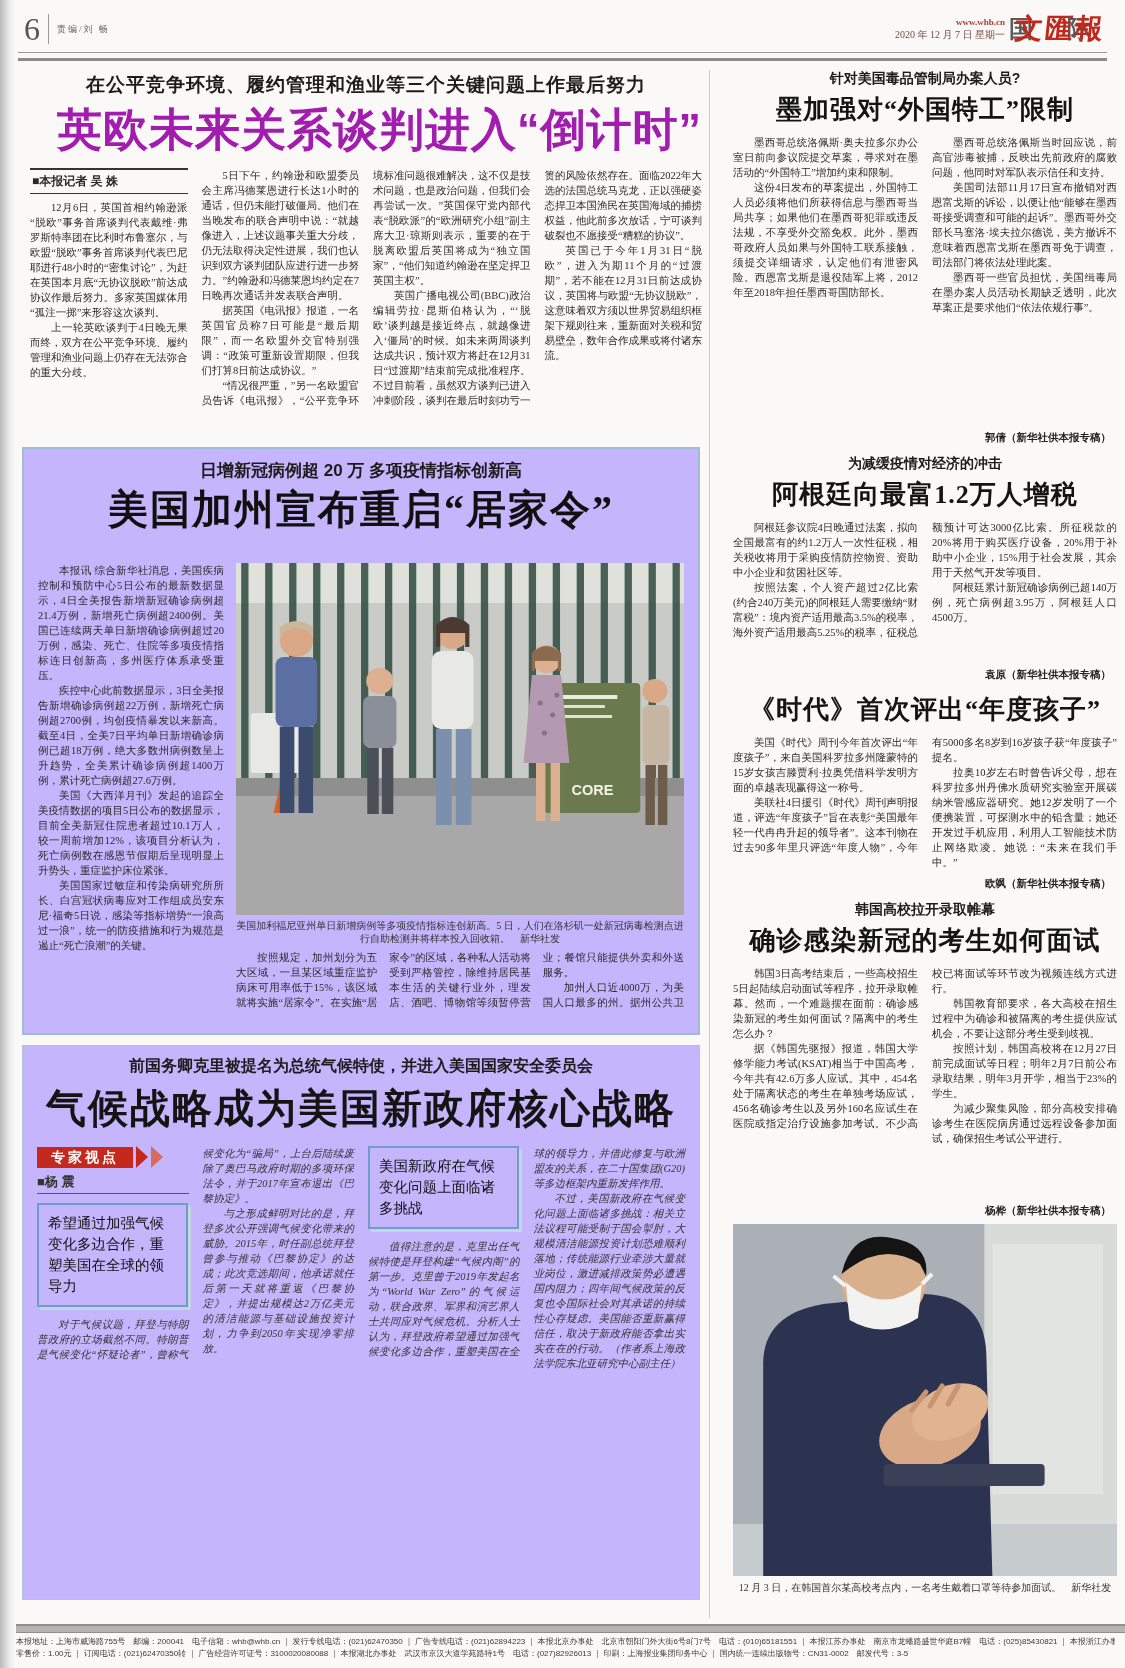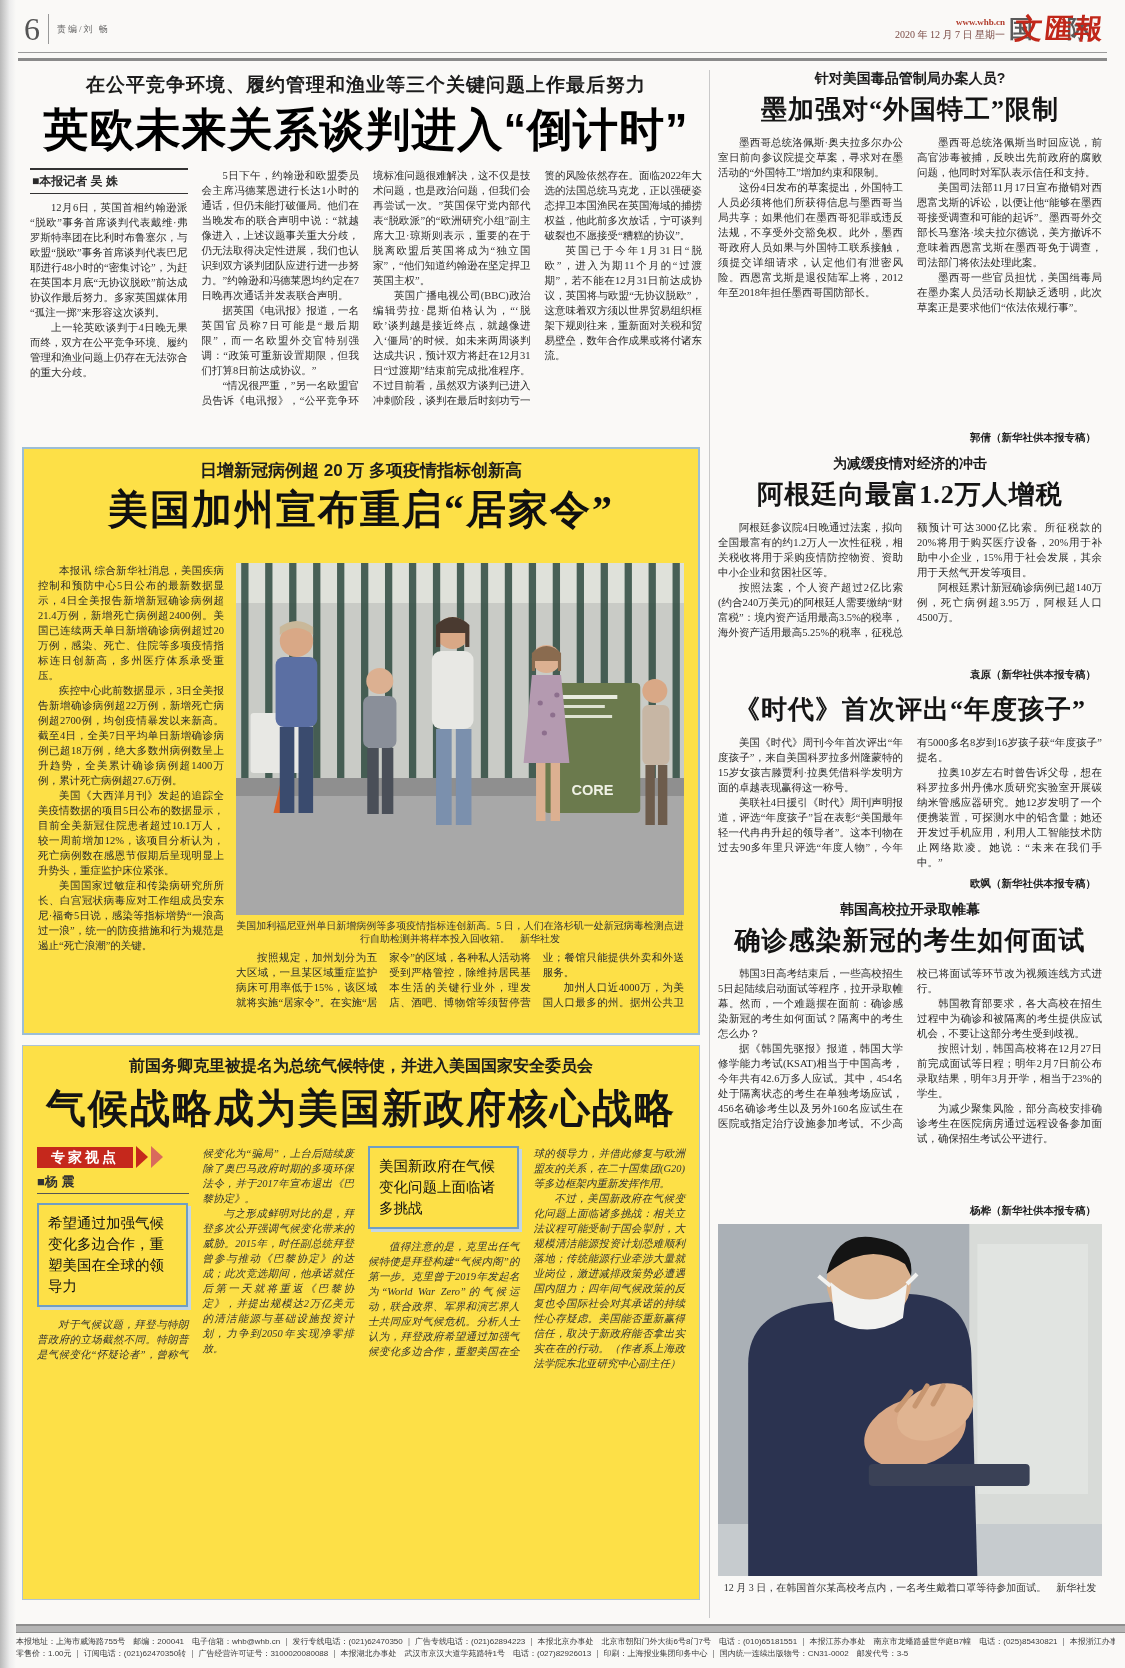--- a/index.html
+++ b/index.html
@@ -24,28 +24,28 @@
             border-top:1px solid #9a9a9a;border-bottom:3px solid #8a8a8a;}
   
   .kicker{text-align:center;font-family:"Liberation Sans",sans-serif;font-weight:bold;color:#1c1c1c;}
   .para{margin:0;text-indent:2em;text-align:justify;}
   .bodytext{font-size:10.5px;line-height:15px;color:#2a2a2a;overflow:hidden;}
   .sig{font-weight:bold;text-align:right;font-size:10.5px;padding-right:6px;}
   .caption{font-size:10px;color:#333;text-align:center;line-height:13px;}
   
   .art1{position:absolute;left:30px;top:72px;width:672px;}
   .art1 .kicker{font-size:19px;letter-spacing:1px;}
-  .h1line{text-align:center;font-family:"Liberation Sans",sans-serif;font-weight:900;
-          font-size:45px;letter-spacing:1px;color:#000000;margin-top:6px;line-height:1.15;}
+  .h1line{text-align:right;font-family:"Liberation Sans",sans-serif;font-weight:900;
+          font-size:45px;letter-spacing:1px;color:#a21caf;margin-top:6px;line-height:1.15;}
   .art1-body{margin-top:12px;height:242px;column-count:4;column-gap:14px;}
   .byline1{break-inside:avoid;border-top:2px solid #333;border-bottom:1px solid #333;
            font-family:"Liberation Sans",sans-serif;font-weight:bold;font-size:12px;
            padding:4px 2px;margin-bottom:6px;}
   
-  .bluebox{position:absolute;background:#fde047;border:2px solid #9cbed6;}
+  .bluebox{position:absolute;background:#c4b5fd;border:2px solid #9cbed6;}
   .ca-box{left:22px;top:447px;width:678px;height:588px;padding:10px 14px;box-sizing:border-box;}
   .ca-box .kicker{font-size:17px;}
   .h2line{text-align:center;font-family:Liberation Serif, serif;font-weight:900;
           font-size:40px;letter-spacing:2px;color:#101010;}
   .ca-flex{display:flex;gap:12px;margin-top:26px;}
   .ca-left{width:186px;height:462px;}
   .ca-right{flex:1;}
   .photo{position:relative;background:#cfcfcf;overflow:hidden;}
   .ca-photo{width:100%;height:352px;}
   .ca-bottom{margin-top:5px;height:74px;column-count:3;column-gap:12px;}
@@ -64,21 +64,21 @@
   .chev{width:0;height:0;border-top:11px solid transparent;border-bottom:11px solid transparent;
         border-left:12px solid #c5281c;margin-left:3px;}
   .chev.c2{border-left-color:#d96a5c;}
   .byline3{break-inside:avoid;font-family:"Liberation Sans",sans-serif;font-weight:bold;
            font-size:13px;border-bottom:1px solid #555;padding-bottom:4px;margin-bottom:6px;}
   .quote{break-inside:avoid;border:2px solid #6f9ec4;box-shadow:3px 3px 0 #c3d6e6;
          padding:8px 9px;margin:9px 1px 10px 0;font-family:"Liberation Sans",sans-serif;
          font-weight:normal;font-size:14.5px;line-height:21px;color:#111;font-style:normal;}
   
   .vdivider{position:absolute;left:709px;top:70px;height:1548px;width:1px;background:#c9c9c9;}
-  .rcol{position:absolute;left:718px;top:70px;width:384px;}
+  .rcol{position:absolute;left:733px;top:70px;width:384px;}
   .rart{margin-bottom:10px;}
   .rkicker{font-size:14px;}
   .rhead{text-align:center;font-family:"Liberation Serif",serif;font-weight:900;
          font-size:26px;letter-spacing:1px;color:#141414;margin:4px 0 8px;}
   .body2{column-count:2;column-gap:14px;}
   .r1body{height:296px;} .r2body{height:148px;} .r3body{height:142px;} .r4body{height:238px;}
   .kr-photo{width:100%;height:352px;margin-top:6px;}
   
   .foot-rule{position:absolute;left:0;right:0;top:1624px;height:6px;
              border-top:2px solid #8e8e8e;background:#b5b5b5;border-bottom:1px solid #8e8e8e;}

